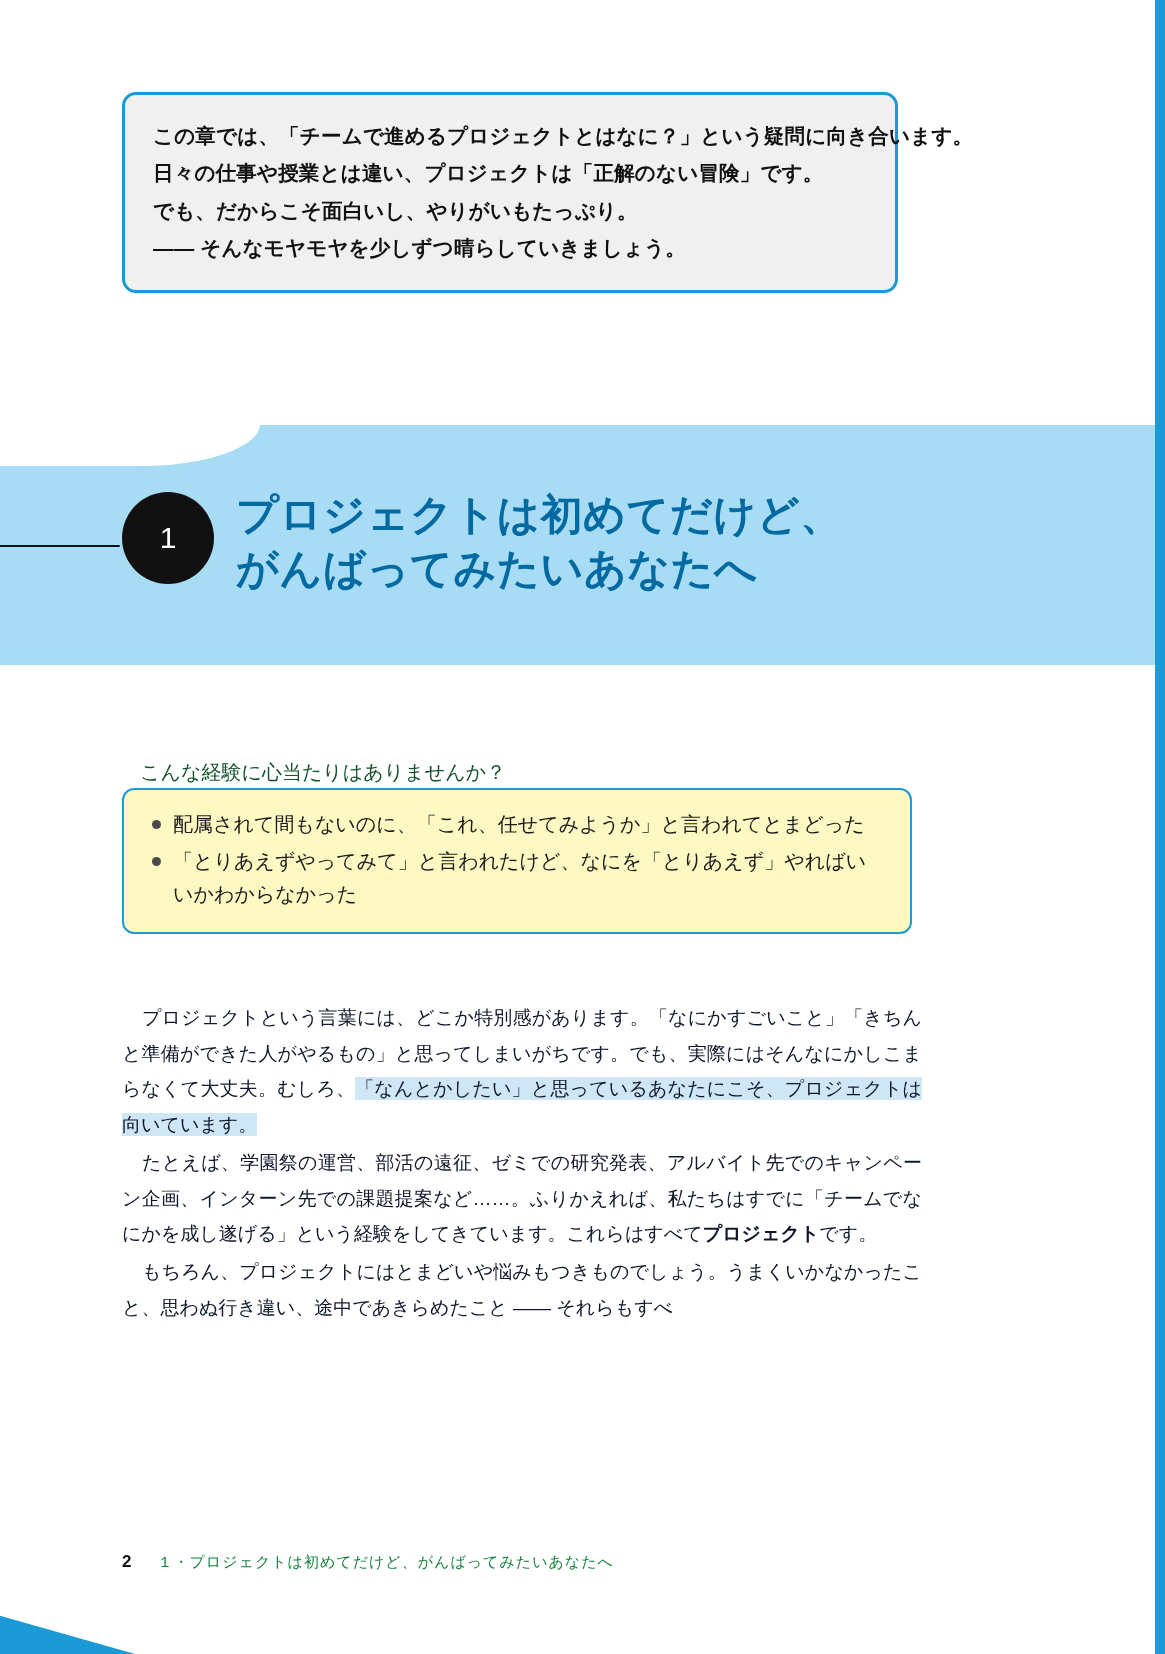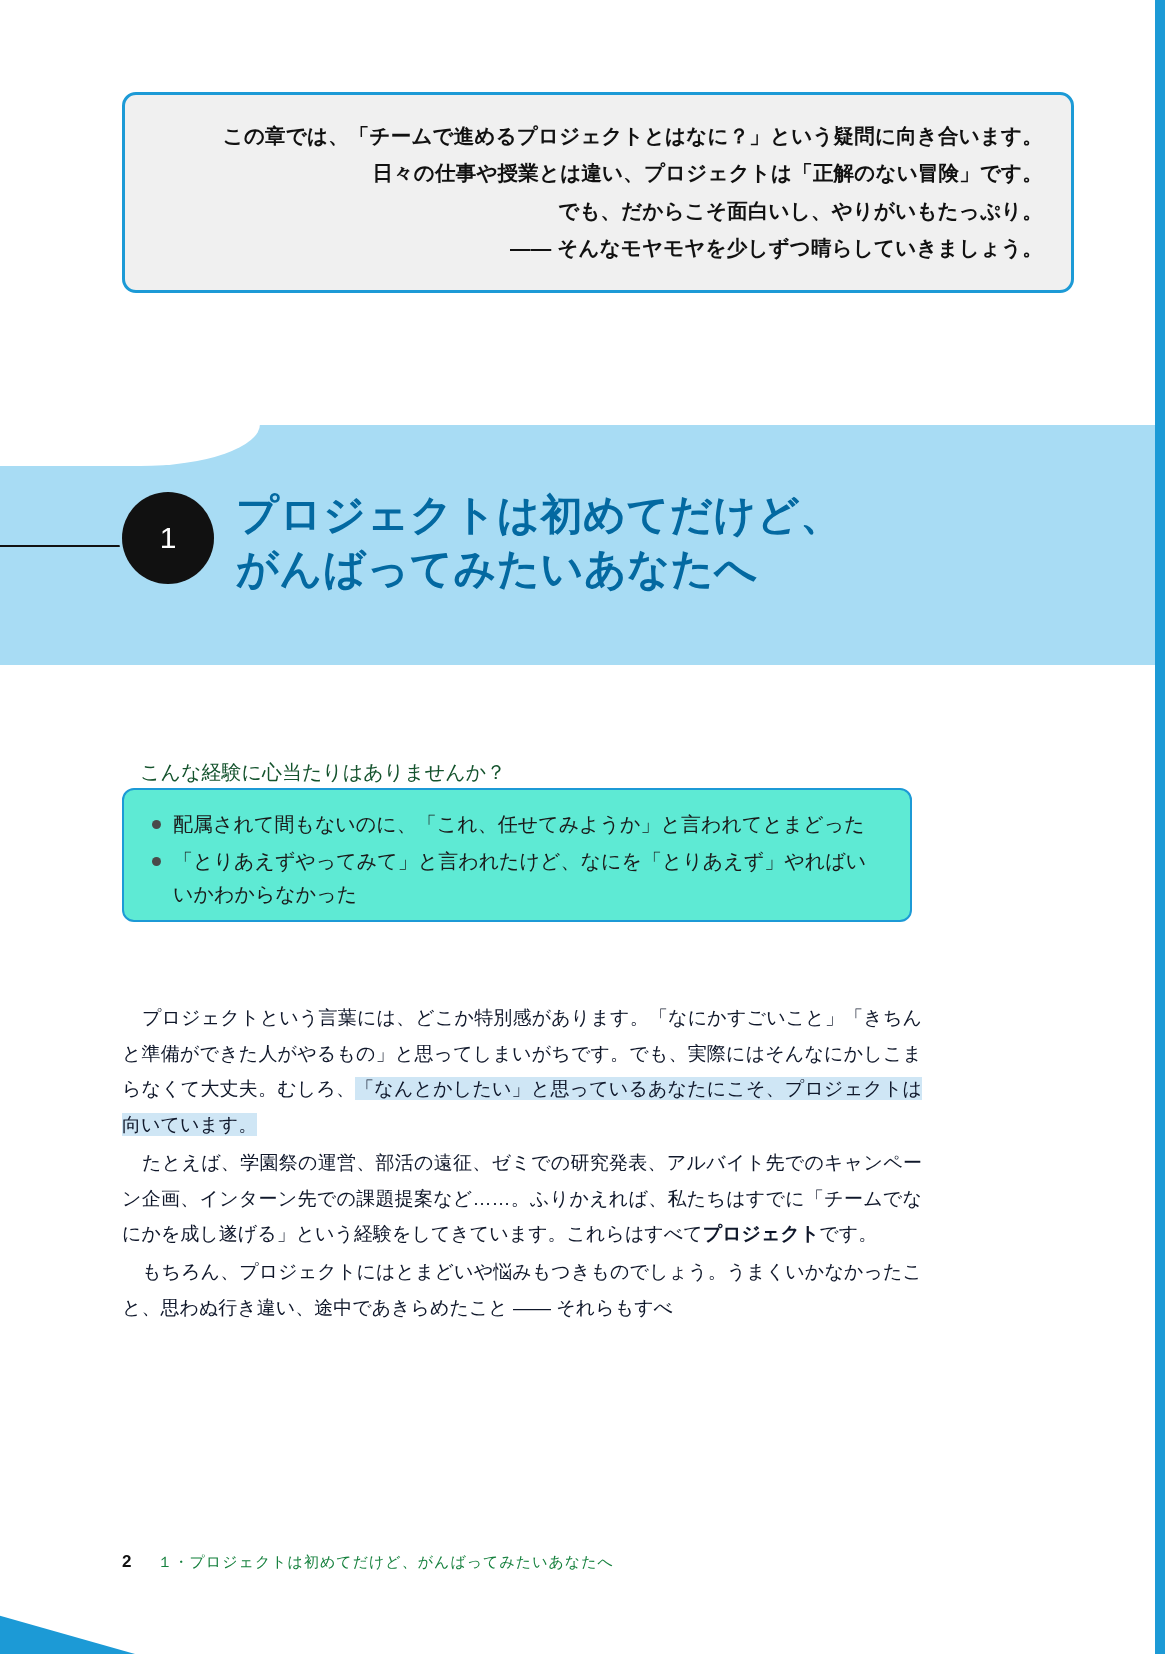--- a/index.html
+++ b/index.html
@@ -24,27 +24,27 @@
     width: 10px;
     height: 100%;
     background: #1c9ad6;
   }
 
   
   .intro-box {
     position: absolute;
     left: 122px;
     top: 92px;
-    width: 952px;
+    width: 776px;
     box-sizing: border-box;
     border: 3px solid #1c9ad6;
     border-radius: 14px;
     background: #f0f0f0;
     padding: 22px 28px 24px 28px;
-    text-align: right;
+    text-align: left;
   }
   .intro-line {
     font-size: 20.5px;
     font-weight: bold;
     line-height: 1.82;
     letter-spacing: 0.2px;
     color: #111;
     white-space: nowrap;
   }
 
@@ -117,22 +117,22 @@
   }
 
   .bullet-box {
     position: absolute;
     left: 122px;
     top: 788px;
     width: 790px;
     box-sizing: border-box;
     border: 2px solid #1c9ad6;
     border-radius: 12px;
-    padding: 18px 24px 8px 24px;
-    background: #5eead4;
+    padding: 18px 24px 20px 24px;
+    background: #fef9c3;
   }
   .bullet-item {
     display: flex;
     align-items: flex-start;
     font-size: 20px;
     line-height: 1.66;
     margin-bottom: 4px;
     color: #1a1a1a;
   }
   .bullet-item:last-child { margin-bottom: 0; }

